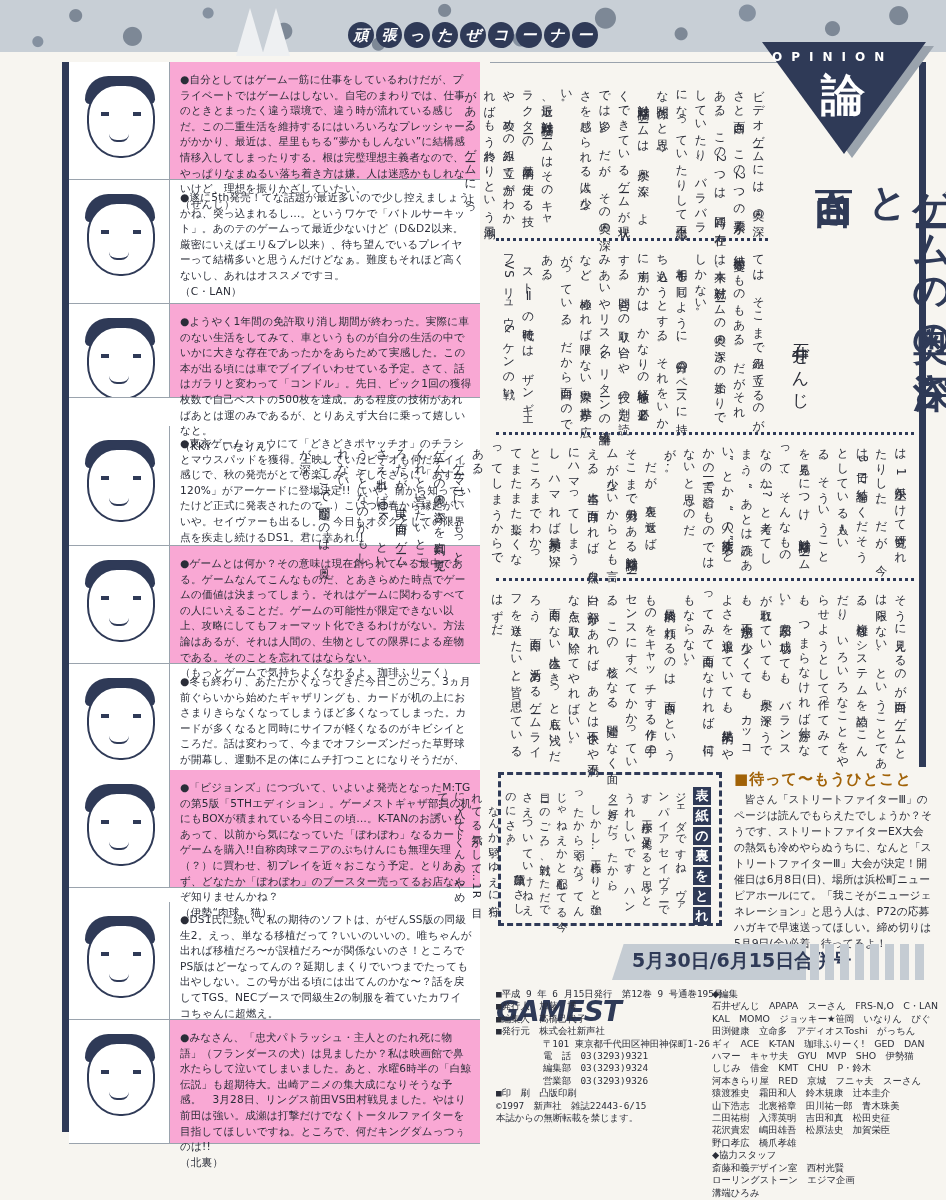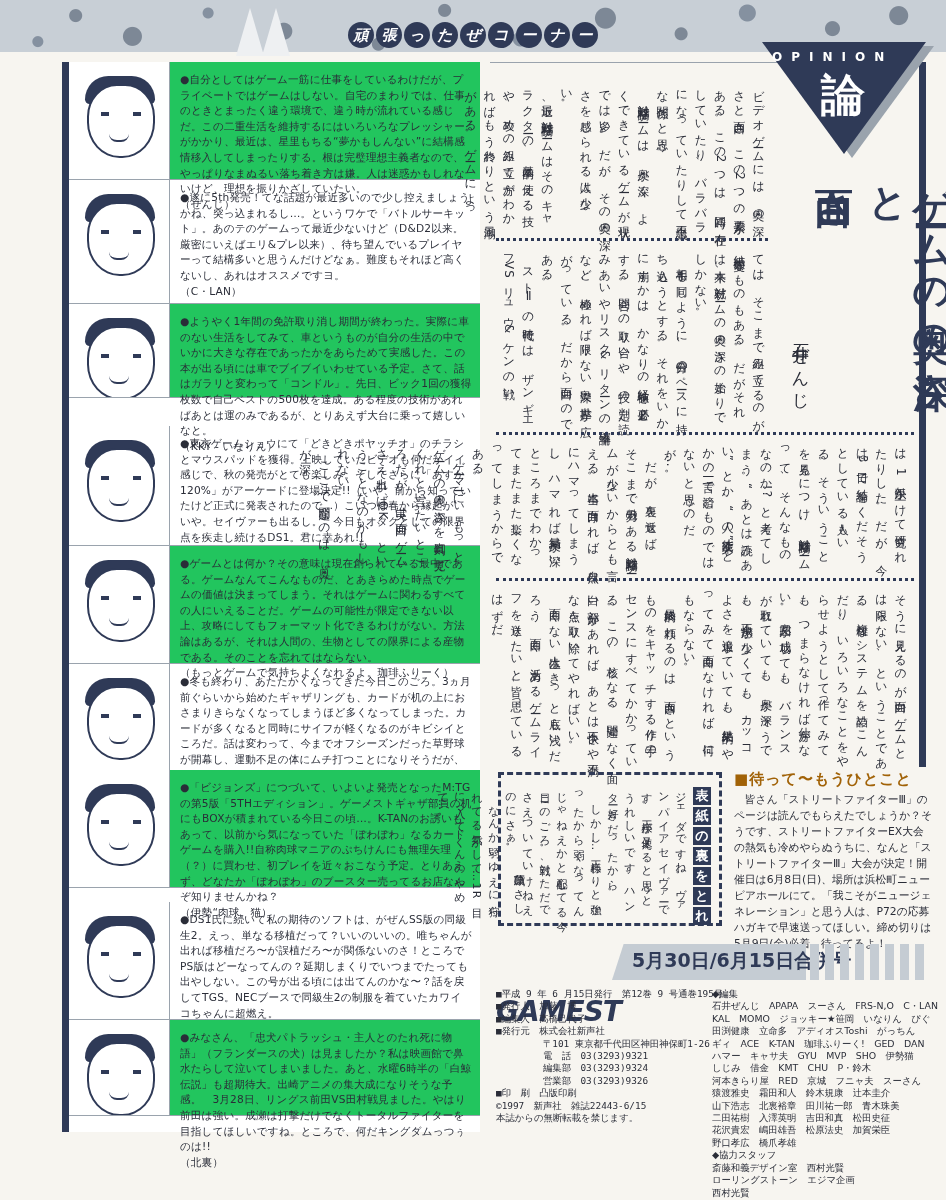--- a/index.html
+++ b/index.html
@@ -68,21 +68,21 @@
     border-left: 8px solid #2f3a57; border-right: 8px solid #2f3a57; box-sizing: border-box;
   }
   .portrait .mouth {
     position: absolute; left: 40px; top: 72px; width: 20px; height: 6px;
     border-bottom: 2px solid #2f3a57; border-radius: 0 0 10px 10px;
   }
   .comment {
     flex: 1; padding: 10px 8px 6px 10px; font-size: 10.6px; line-height: 15.6px;
     letter-spacing: 0.2px; color: #2a2d38;
   }
-  .staff-row.shaded .comment { background: #22c55e; }
+  .staff-row.shaded .comment { background: #f9a8d4; }
   .comment .sig { display: block; text-align: left; }
   
   .opinion-frame {
     position: absolute; left: 490px; top: 62px; width: 436px; height: 710px;
     border-top: 1px solid #9aa3ad;
   }
   .opinion-rule {
     position: absolute; left: 919px; top: 62px; width: 7px; height: 705px; background: #2f3a57;
   }
   .opinion-badge {
@@ -253,21 +253,21 @@
   </div>
   <div class="staff-row" style="top:840px;height:118px">
     <div class="portrait">
         <div class="hair"></div>
         <div class="head"></div>
         <div class="eyes"></div>
         <div class="mouth"></div>
       </div>
     <div class="comment"><span>●DS1氏に続いて私の期待のソフトは、がぜんSS版の同級生2。えっ、単なる移植だって？いいのいいの。唯ちゃんが出れば移植だろ〜が誤植だろ〜が関係ないのさ！ところでPS版はどーなってんの？延期しまくりでいつまでたっても出やしない。この号が出る頃には出てんのかな〜？話を戻してTGS。NECブースで同級生2の制服を着ていたカワイコちゃんに超燃え。</span><span class="sig">（新PN愛の平和の使徒CHU♡CHUハンター山本ネオジー）</span></div>
   </div>
-  <div class="staff-row shaded" style="top:958px;height:96px">
+  <div class="staff-row shaded" style="top:958px;height:124px">
     <div class="portrait">
         <div class="hair"></div>
         <div class="head"></div>
         <div class="eyes"></div>
         <div class="mouth"></div>
       </div>
     <div class="comment"><span>●みなさん、「忠犬パトラッシュ・主人とのたれ死に物語」（フランダースの犬）は見ましたか？私は映画館で鼻水たらして泣いてしまいました。あと、水曜6時半の「白鯨伝説」も超期待大。出崎アニメの集大成になりそうな予感。　3月28日、リングス前田VS田村戦見ました。やはり前田は強い。成瀬は打撃だけでなくトータルファイターを目指してほしいですね。ところで、何だキングダムっつぅのは!!</span><span class="sig">（北裏）</span></div>
   </div>
 </div>
 
@@ -358,14 +358,14 @@
   <div class="line">しじみ　借金　KMT　CHU　P・鈴木</div>
   <div class="line">河本きらり屋　RED　京城　フニャ夫　スーさん</div>
   <div class="line">猿渡雅史　霜田和人　鈴木規康　辻本圭介</div>
   <div class="line">山下浩志　北裏裕章　田川祐一郎　青木珠美</div>
   <div class="line">二田祐樹　入澤英明　吉田和真　松田史征</div>
   <div class="line">花沢貴宏　嶋田雄吾　松原法史　加賀栄臣</div>
   <div class="line">野口孝広　橋爪孝雄</div>
   <div class="line">◆協力スタッフ</div>
   <div class="line">斎藤和義デザイン室　西村光賢</div>
   <div class="line">ローリングストーン　エジマ企画</div>
-  <div class="line">西村光賢</div>
+  <div class="line">溝端ひろみ</div>
 </div>
 
 </body></html>

